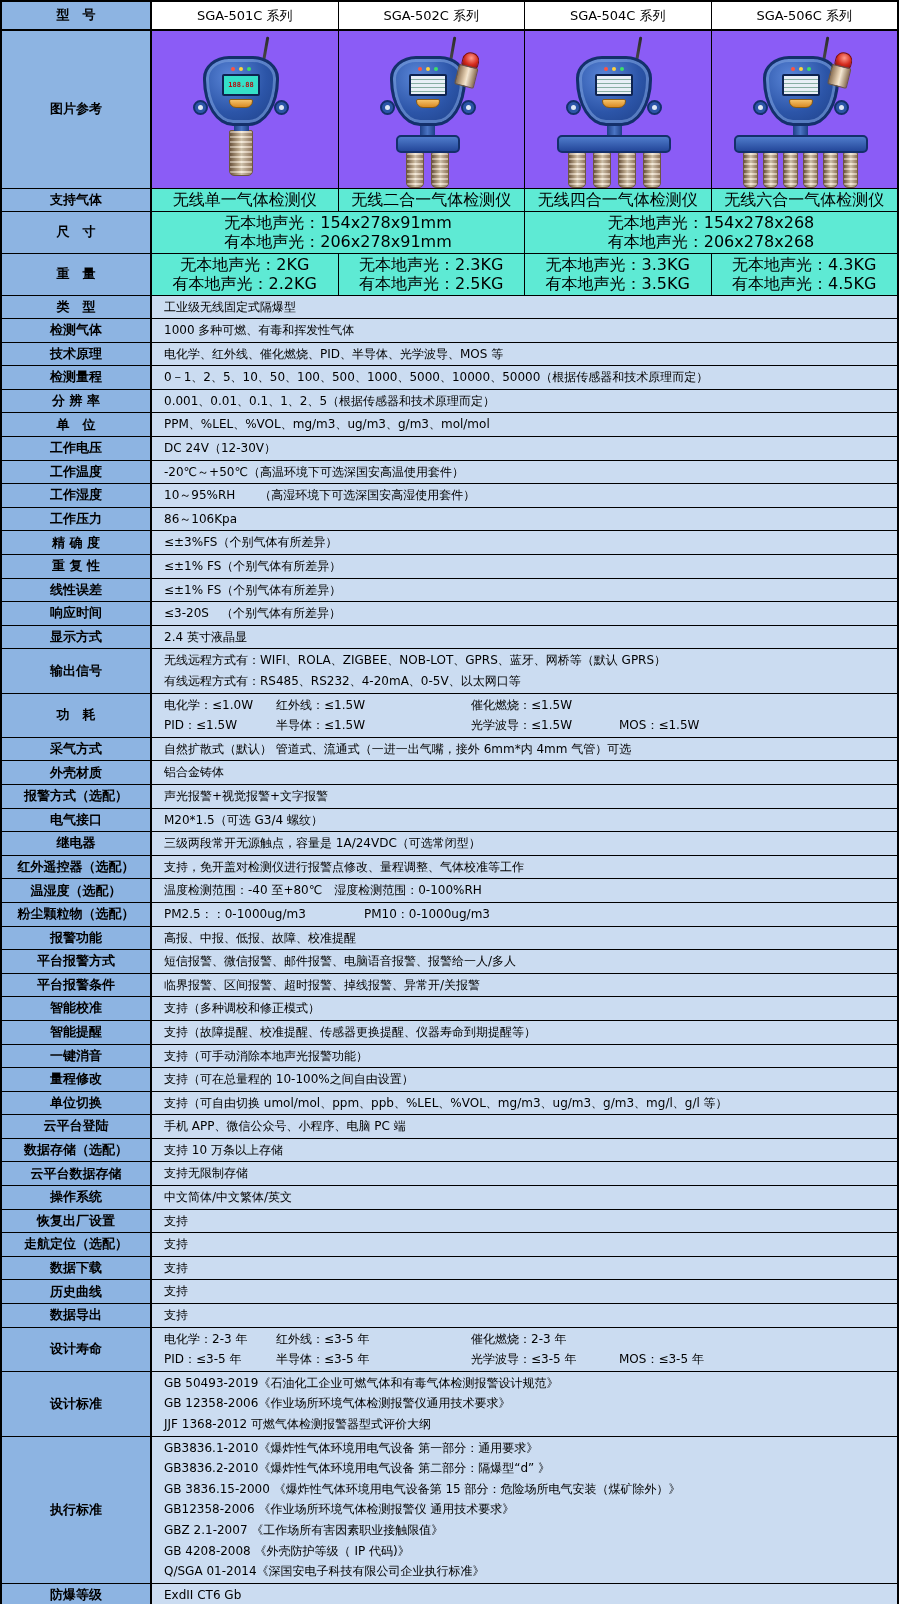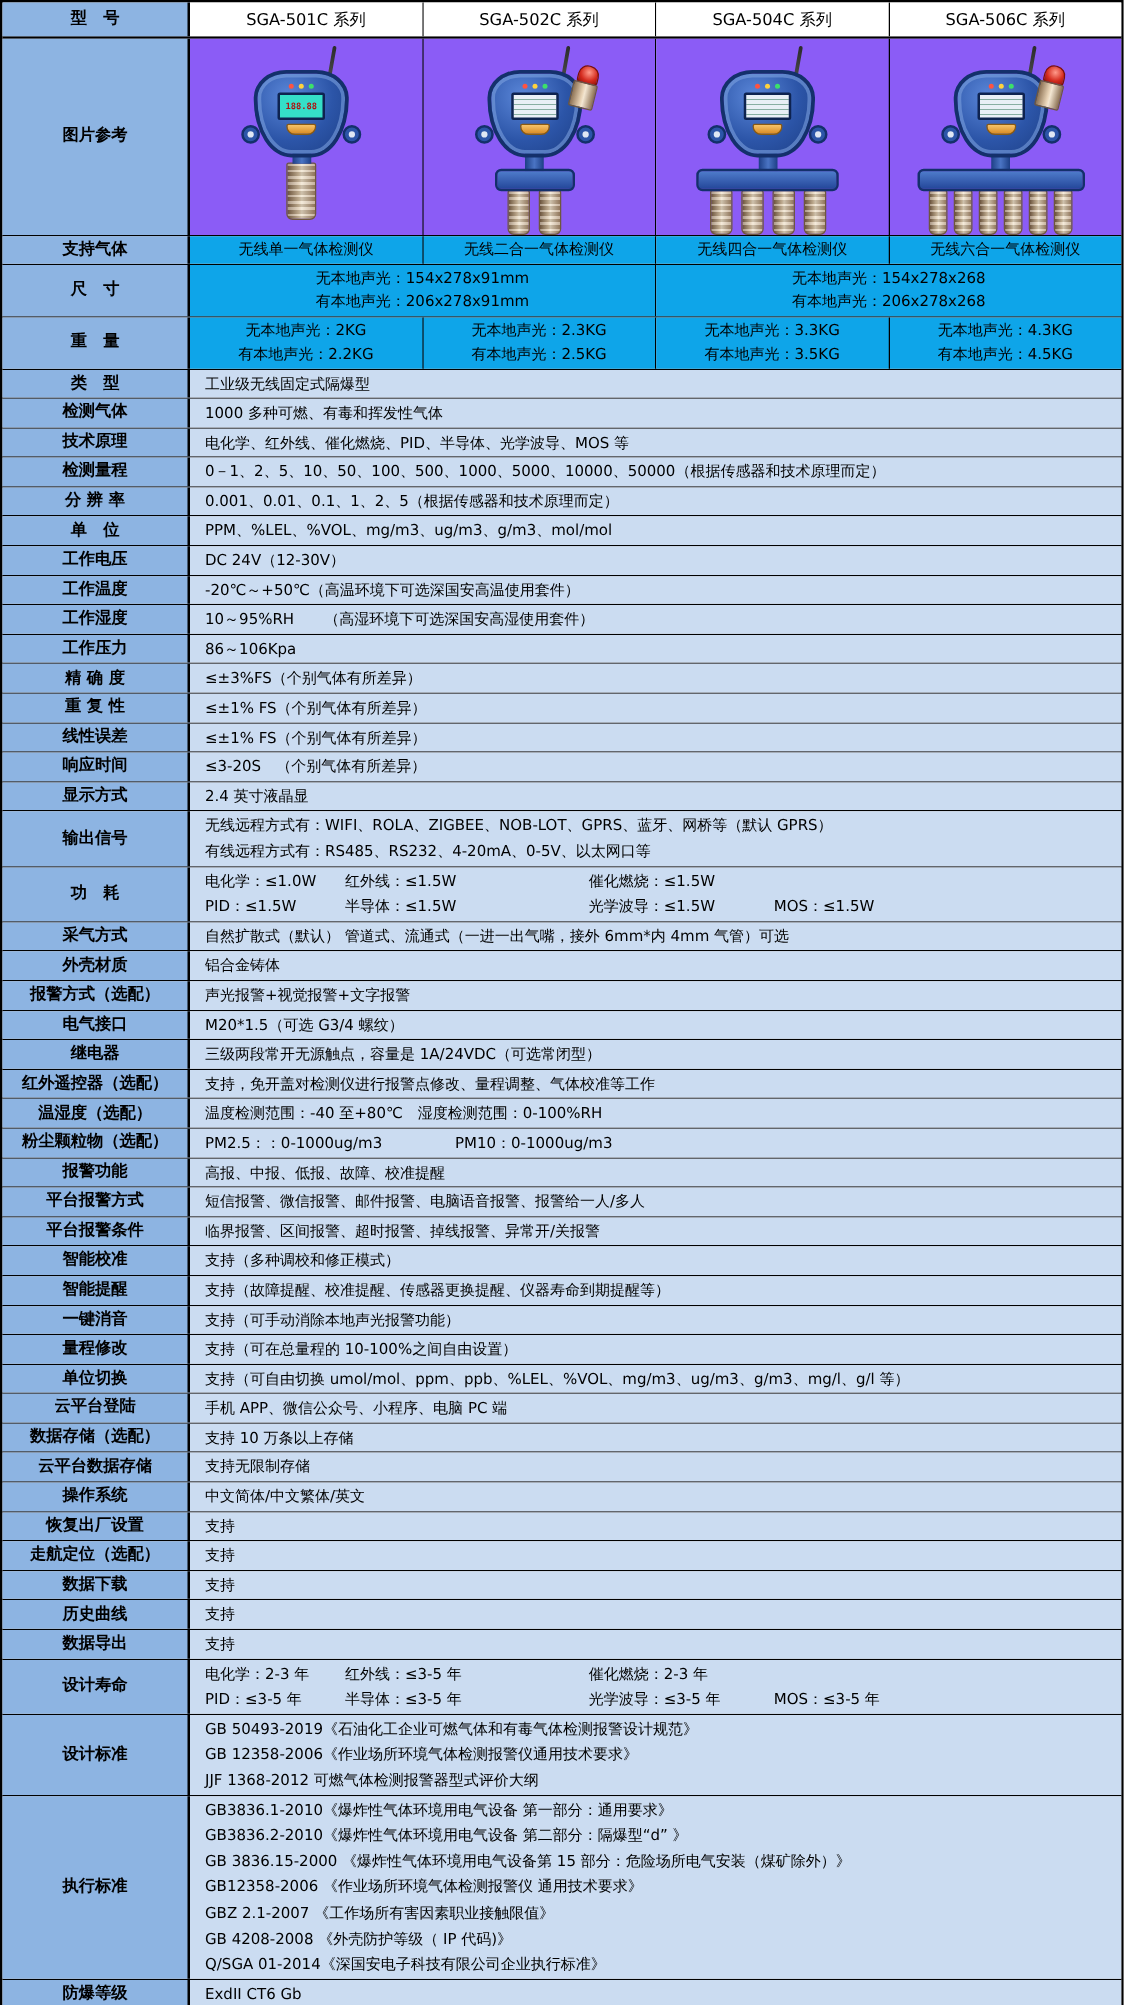--- a/index.html
+++ b/index.html
@@ -17,23 +17,23 @@
   .header{height:27px;}
   .vcell{flex:1;background:#CBDCF1;padding:1px 6px 1px 12px;box-sizing:border-box;
          display:flex;flex-direction:column;justify-content:flex-start;font-size:12px;}
   .line{line-height:20.6px;white-space:pre-wrap;}
   .cols{display:flex;}
   .cols .seg{display:inline-block;white-space:pre;}
   .g4 .seg:nth-child(1){width:112px;}
   .g4 .seg:nth-child(2){width:164px;}
   .g4 .seg:nth-child(3){width:148px;margin-left:31px;}
   .g2 .seg:nth-child(1){width:200px;}
-  .ccell{flex:1;background:#0ea5e9;border-right:1px solid #000;box-sizing:border-box;
+  .ccell{flex:1;background:#5eead4;border-right:1px solid #000;box-sizing:border-box;
          display:flex;flex-direction:column;justify-content:center;align-items:center;
-         font-size:12px;text-align:center;padding:1px 2px;}
+         font-size:16px;text-align:center;padding:1px 2px;}
   .ccell .line{line-height:19.5px;}
   .icell{flex:1;background:#8b5cf6;border-right:1px solid #000;box-sizing:border-box;
          display:flex;align-items:flex-end;justify-content:flex-start;height:157px;overflow:hidden;}
   .icell:last-child{border-right:none;}
 
   
   .device{position:relative;width:178px;height:154px;display:flex;flex-direction:column;align-items:center;}
   .antenna{position:absolute;top:2px;left:calc(50% + 16px);width:3px;height:54px;
            background:linear-gradient(#2b2b2b,#6b6b6b);border-radius:2px;
            transform:rotate(10deg);transform-origin:bottom center;z-index:1;}

